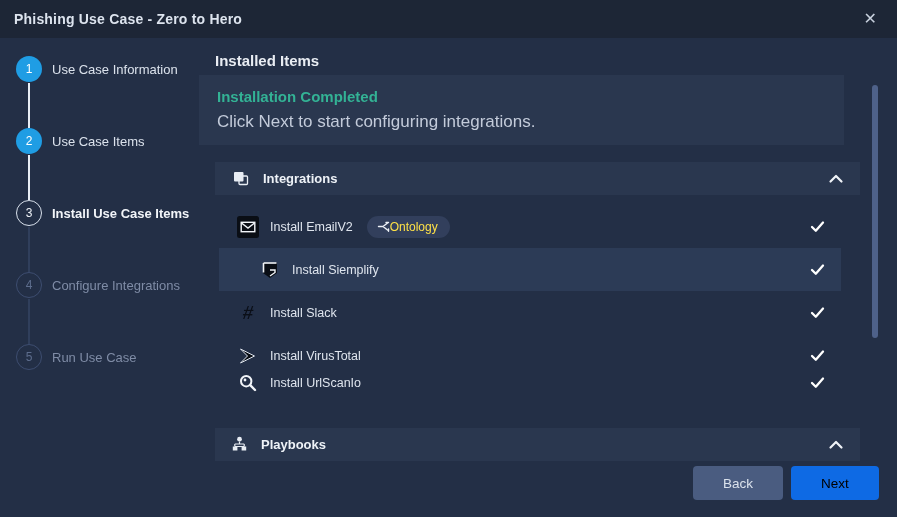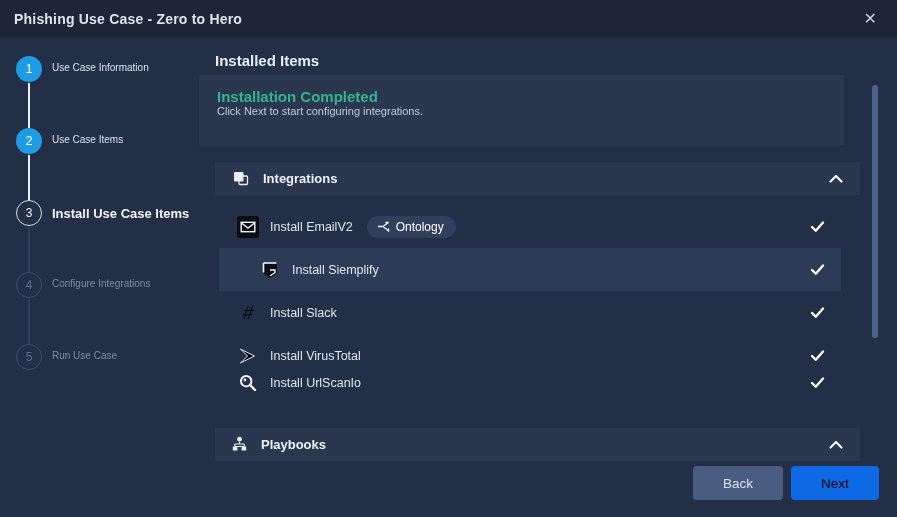--- a/index.html
+++ b/index.html
@@ -19,47 +19,47 @@
     display:flex;align-items:center;justify-content:space-between;padding:0 16px 0 14px;}
   .titlebar .title{font-size:14px;font-weight:700;color:#dde4ee;letter-spacing:.2px;}
   .close-btn{color:#c7d0dd;font-size:16px;line-height:1;cursor:pointer;padding:2px 4px;}
 
   
   .step-circle{position:absolute;left:16px;width:26px;height:26px;border-radius:50%;
     display:flex;align-items:center;justify-content:center;font-size:12px;color:#fff;}
   .step-circle.done{background:var(--accent-blue);}
   .step-circle.current{background:transparent;border:1.5px solid #d9e1ec;color:#eef2f7;}
   .step-circle.todo{background:transparent;border:1.5px solid var(--line-dim);color:#5d6d8d;}
-  .step-label{position:absolute;left:52px;font-size:10px;color:#dbe2ec;white-space:nowrap;}
+  .step-label{position:absolute;left:52px;font-size:13px;color:#dbe2ec;white-space:nowrap;}
   .step-label.current{font-weight:700;color:#f2f5f9;font-size:13px;}
   .step-label.todo{color:var(--text-dim);}
   .connector{position:absolute;left:28px;width:2px;}
   .connector.done{background:#e9eef5;}
   .connector.todo{background:var(--line-dim);opacity:.55;}
 
   
   .main-heading{position:absolute;left:215px;top:52px;font-size:15px;font-weight:700;color:#e9edf3;}
   .status-panel{position:absolute;left:199px;top:75px;width:645px;height:70px;background:var(--panel-bg);
     padding:13px 18px;}
   .status-title{font-size:15px;font-weight:700;color:var(--success-green);}
-  .status-sub{font-size:11px;color:var(--text-secondary);}
+  .status-sub{margin-top:7px;font-size:17px;color:var(--text-secondary);}
 
   .section-header{position:absolute;left:215px;width:645px;height:33px;background:var(--panel-bg);
     display:flex;align-items:center;padding:0 16px;cursor:pointer;}
   .section-header .sec-icon{display:flex;align-items:center;margin-right:13px;}
   .section-header .sec-label{font-size:13px;font-weight:700;color:#eef2f7;flex:1;}
   .chev{display:flex;align-items:center;}
 
   .item-row{position:absolute;left:219px;width:622px;height:43px;display:flex;align-items:center;
     padding:0 16px 0 18px;}
   .item-row.highlight{background:var(--row-highlight);padding-left:40px;}
   .item-icon{width:22px;height:22px;margin-right:11px;display:flex;align-items:center;justify-content:center;flex-shrink:0;}
   .item-label{font-size:12.5px;color:#dfe5ee;}
-  .badge{display:flex;align-items:center;gap:6px;margin-left:14px;background:var(--badge-bg);
-    border-radius:12px;padding:4px 12px 4px 10px;font-size:12px;color:#ffffff;}
+  .badge{display:flex;align-items:center;margin-left:14px;background:var(--badge-bg);
+    border-radius:12px;padding:4px 12px 4px 10px;font-size:12px;color:#fde047;}
   .row-check{margin-left:auto;display:flex;align-items:center;}
 
   .slack-glyph{font-size:19px;font-weight:700;color:#0b0f18;transform:skewX(-8deg);line-height:1;}
 
   
   .btn{position:absolute;top:466px;height:34px;border:none;border-radius:4px;font-size:13.5px;
     font-family:"Liberation Sans",sans-serif;cursor:pointer;display:flex;align-items:center;justify-content:center;}
   .btn-back{left:693px;width:90px;background:var(--back-bg);color:#dbe2ec;}
   .btn-next{left:791px;width:88px;background:var(--next-blue);color:#000000;}
 

